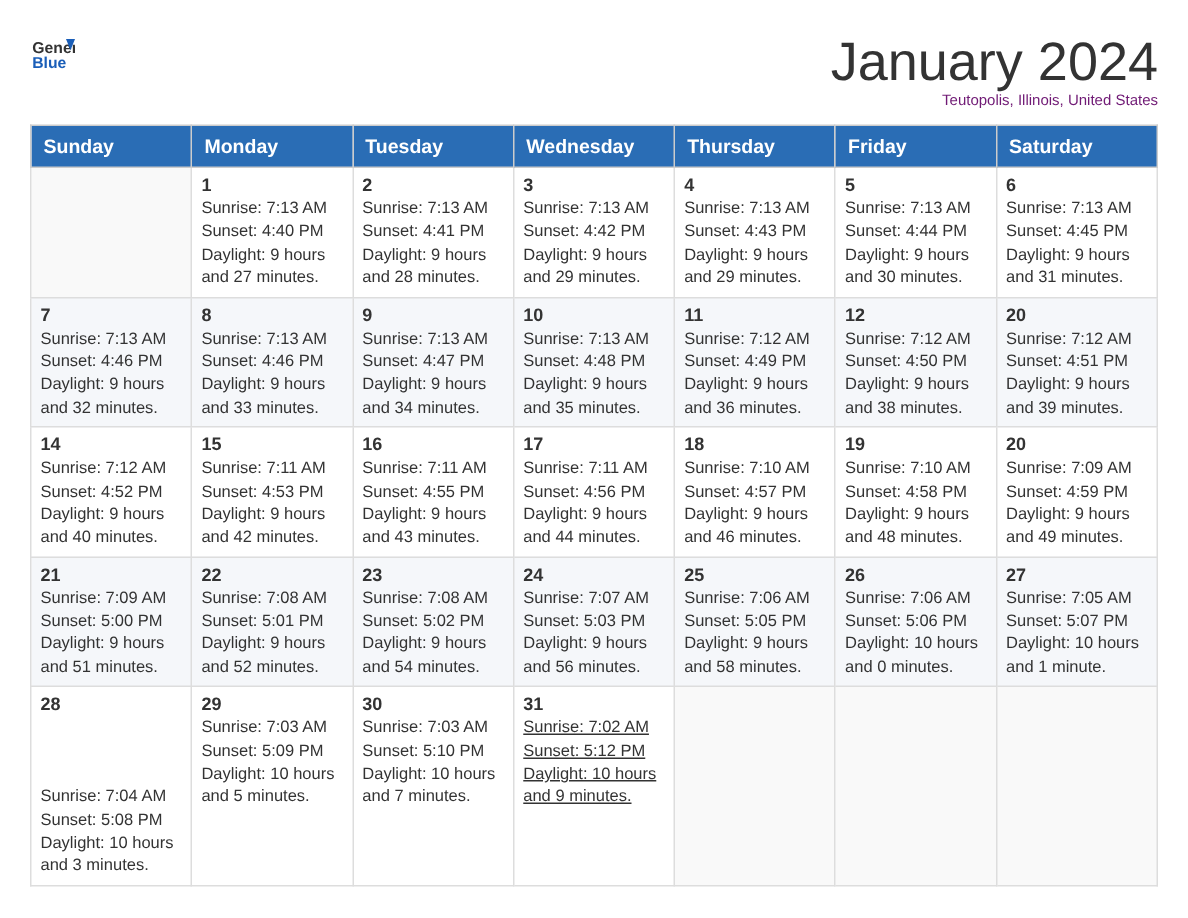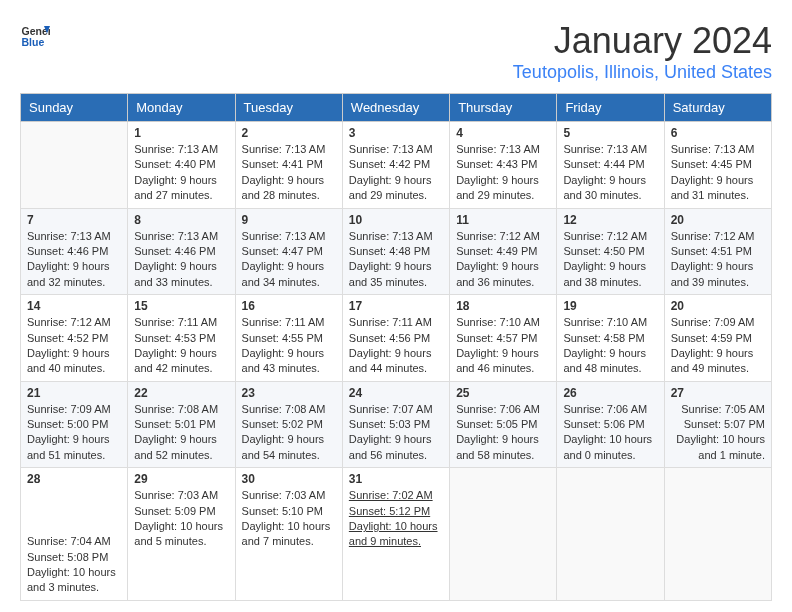--- a/index.html
+++ b/index.html
@@ -27,33 +27,33 @@
     }
     .title-area {
       text-align: right;
     }
     .month-title {
       font-size: 36px;
       font-weight: normal;
       color: #333;
     }
     .location-title {
-      font-size: 18px;
-      color: #3b82f6;
+      font-size: 10px;
+      color: #701a75;
     }
     .calendar {
       width: 100%;
       border-collapse: collapse;
       border: 1px solid #ccc;
     }
     .calendar th {
       background-color: #2a6db5;
       color: #fff;
       font-size: 13px;
-      font-weight: normal;
+      font-weight: bold;
       padding: 6px 8px;
       text-align: left;
       border: 1px solid #ccc;
     }
     .calendar td {
       width: 14.28%;
       vertical-align: top;
       padding: 4px 6px;
       border: 1px solid #ddd;
       font-size: 10px;
@@ -299,21 +299,21 @@
         </td>
         <td>
           <div class="day-number">26</div>
           <div class="day-info" style="white-space: pre-line;">Sunrise: 7:06 AM
 Sunset: 5:06 PM
 Daylight: 10 hours
 and 0 minutes.</div>
         </td>
         <td>
           <div class="day-number">27</div>
-          <div class="day-info" style="white-space: pre-line; text-align: right;">Sunrise: 7:05 AM
+          <div class="day-info" style="white-space: pre-line;">Sunrise: 7:05 AM
 Sunset: 5:07 PM
 Daylight: 10 hours
 and 1 minute.</div>
         </td>
       </tr>
       <tr>
         <td>
           <div class="day-number">28</div>
           <div class="day-info" style="white-space: pre-line; margin-top: 48px;">Sunrise: 7:04 AM
 Sunset: 5:08 PM

